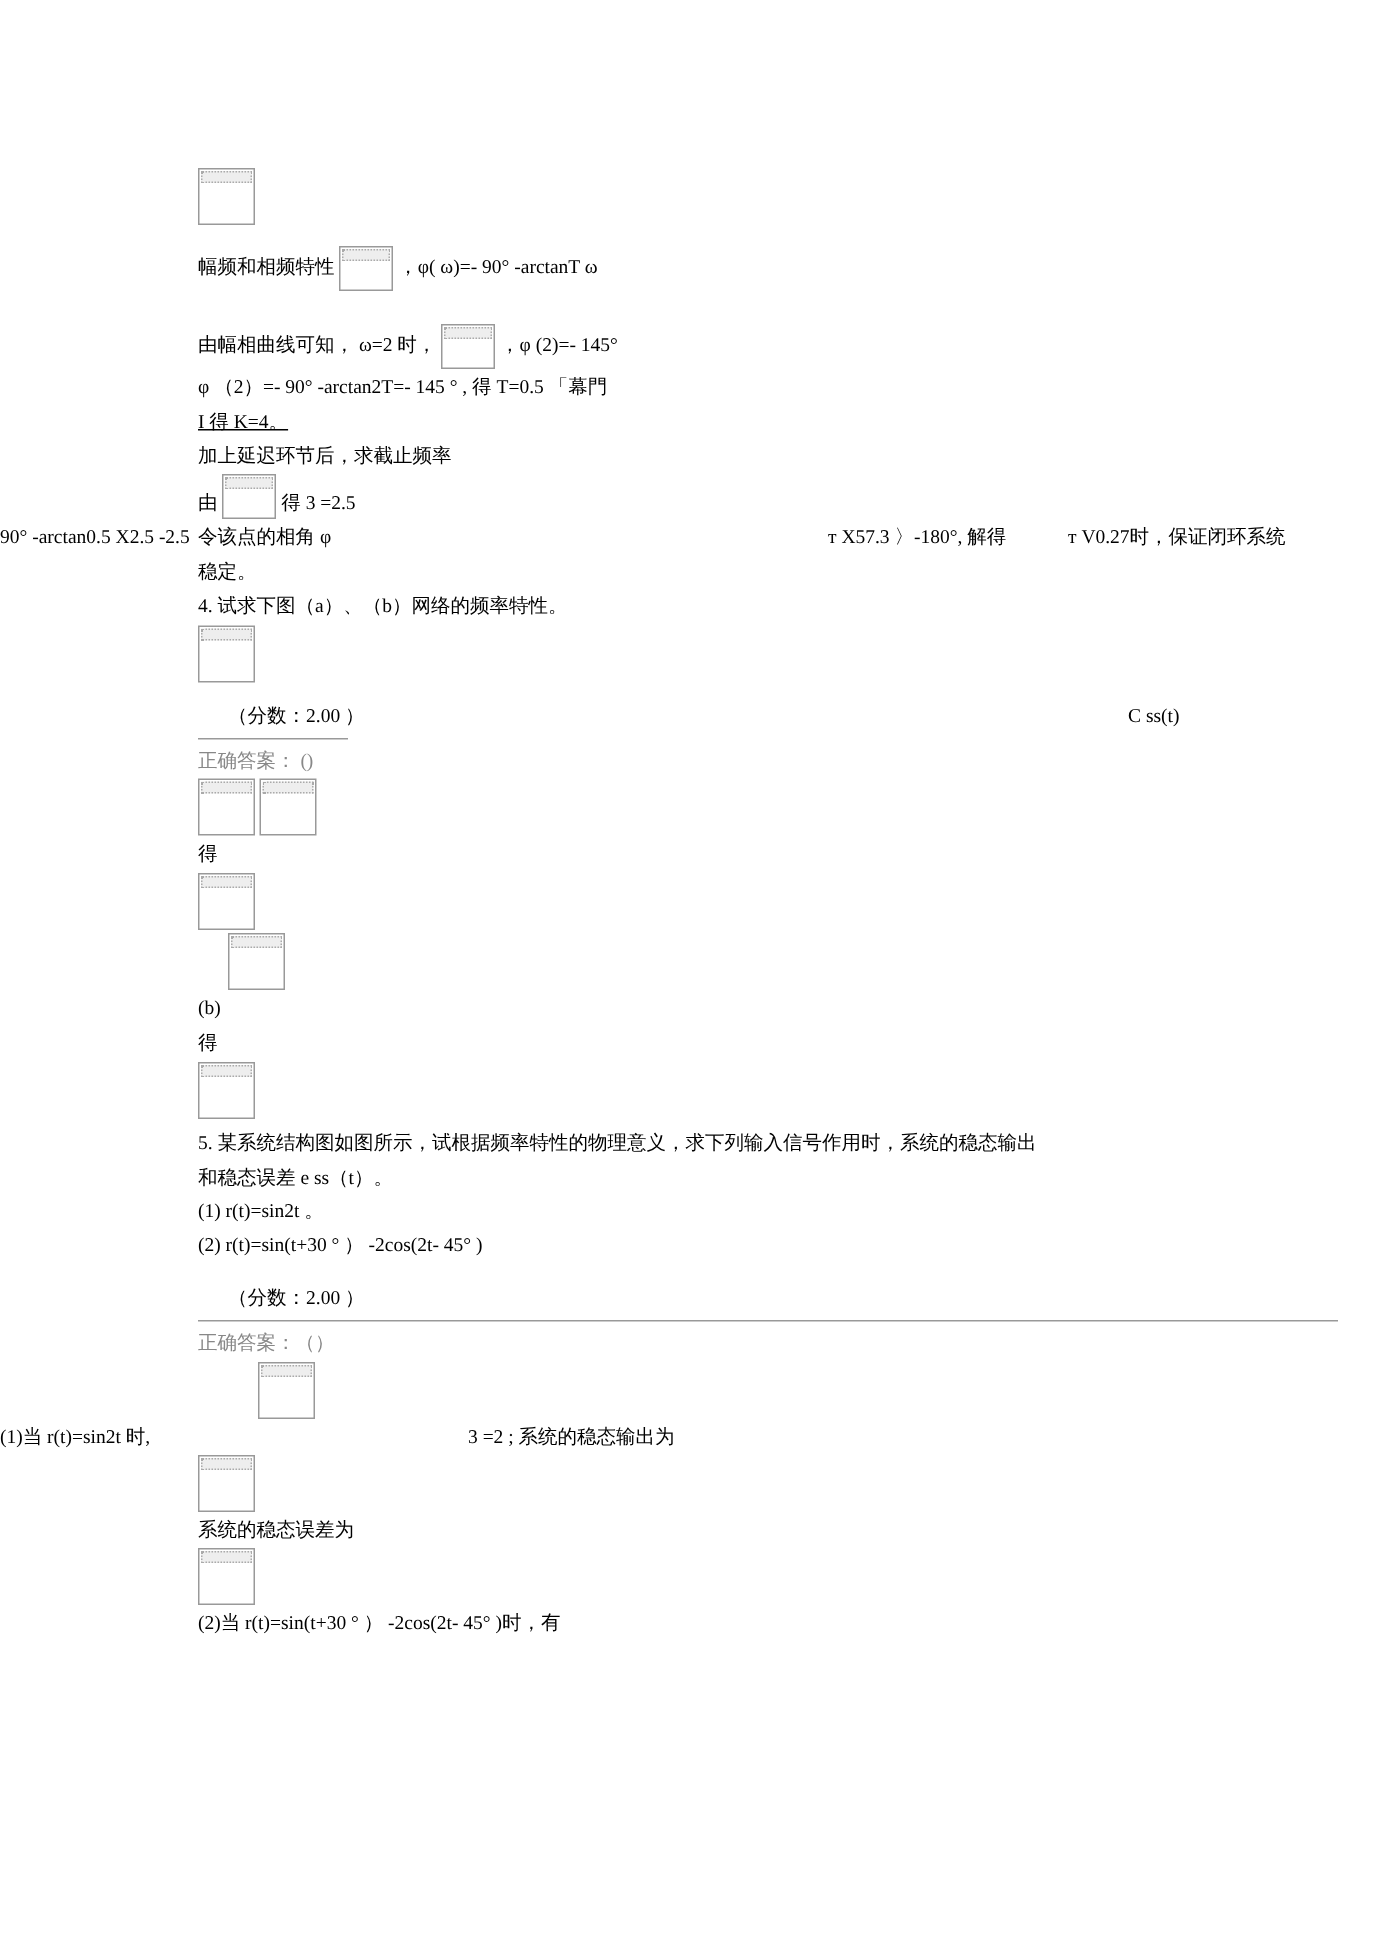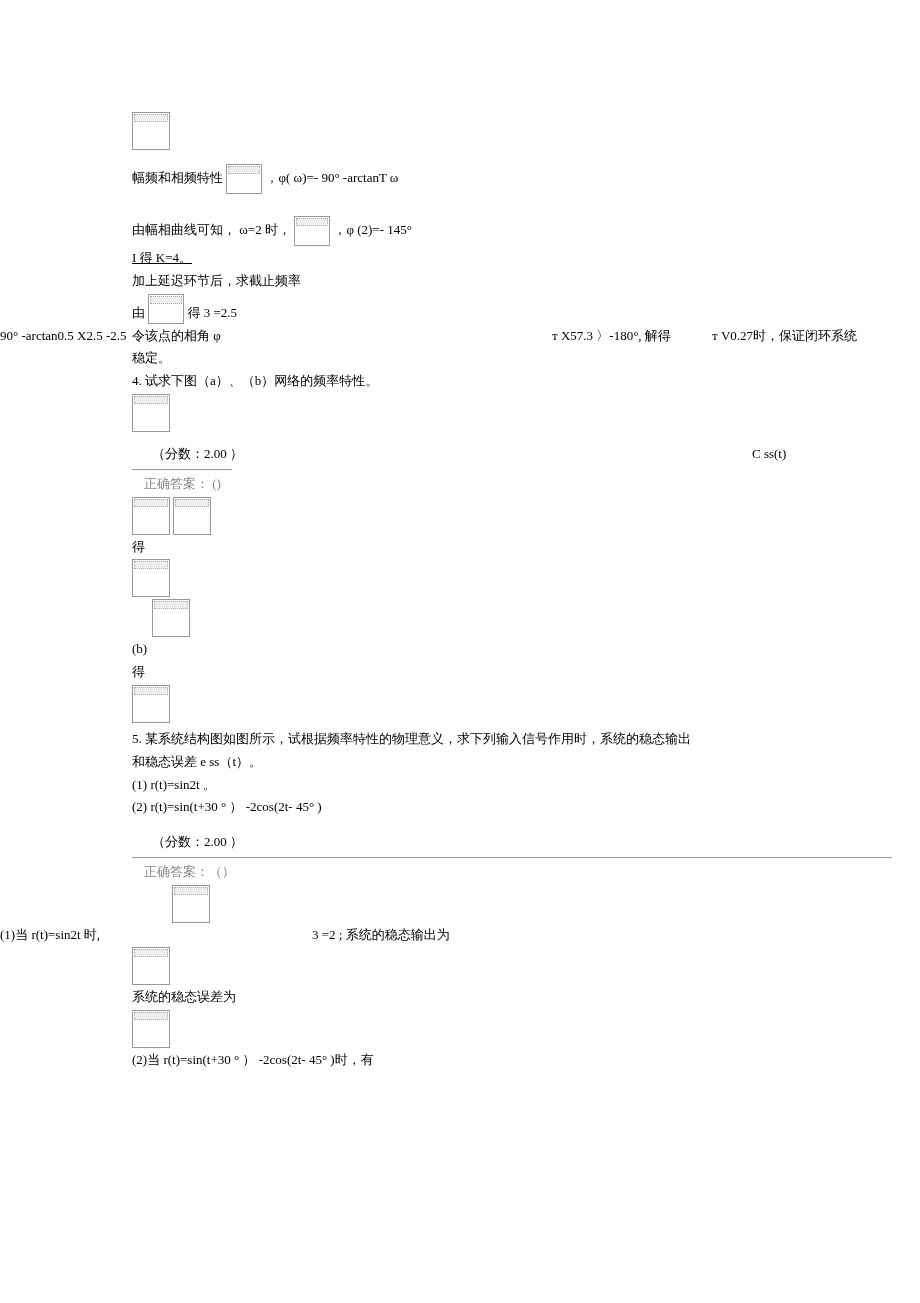--- a/index.html
+++ b/index.html
@@ -42,21 +42,20 @@
   }
   .line {
     margin: 2px 0;
   }
   .float-left {
     position: absolute;
     left: -132px;
   }
   .gray {
     color: #888;
-    margin-left: 12px;
   }
   hr.thin {
     border: none;
     border-top: 1px solid #999;
     margin: 4px 0;
   }
   .indent {
     margin-left: 20px;
   }
 </style>
@@ -72,20 +71,23 @@
     <span class="imgbox small" style="vertical-align:middle"></span>
     <span>，φ( ω)=- 90°  -arctanT    ω</span>
   </div>
 
   <div class="line" style="margin-top:22px">
     <span>由幅相曲线可知，    ω=2 时，</span>
     <span class="imgbox small" style="vertical-align:middle"></span>
     <span>，φ (2)=-  145°</span>
   </div>
 
+  <div class="line">
+    <span>φ （2）=- 90°   -arctan2T=- 145 ° , 得  T=0.5 「幕門</span>
+  </div>
 
   <div class="line">
     <span style="text-decoration:underline">I         得 K=4。</span>
   </div>
 
   <div class="line">
     <span>加上延迟环节后，求截止频率</span>
   </div>
 
   <div class="line">

